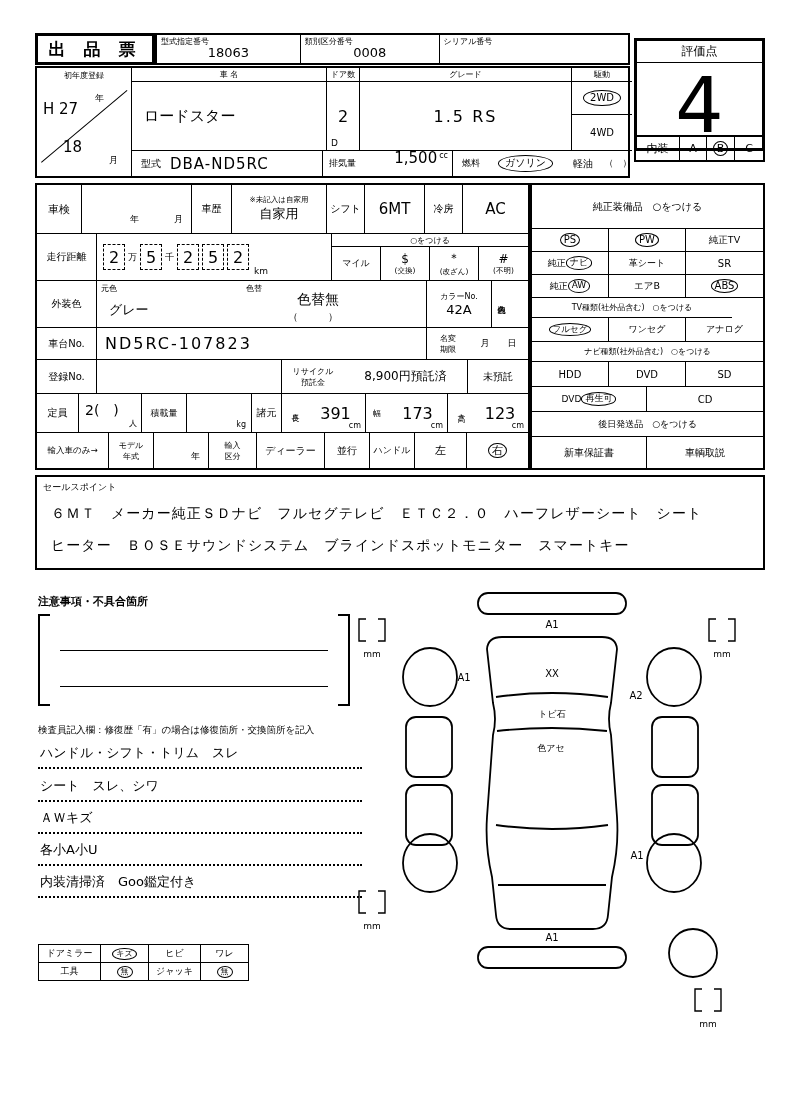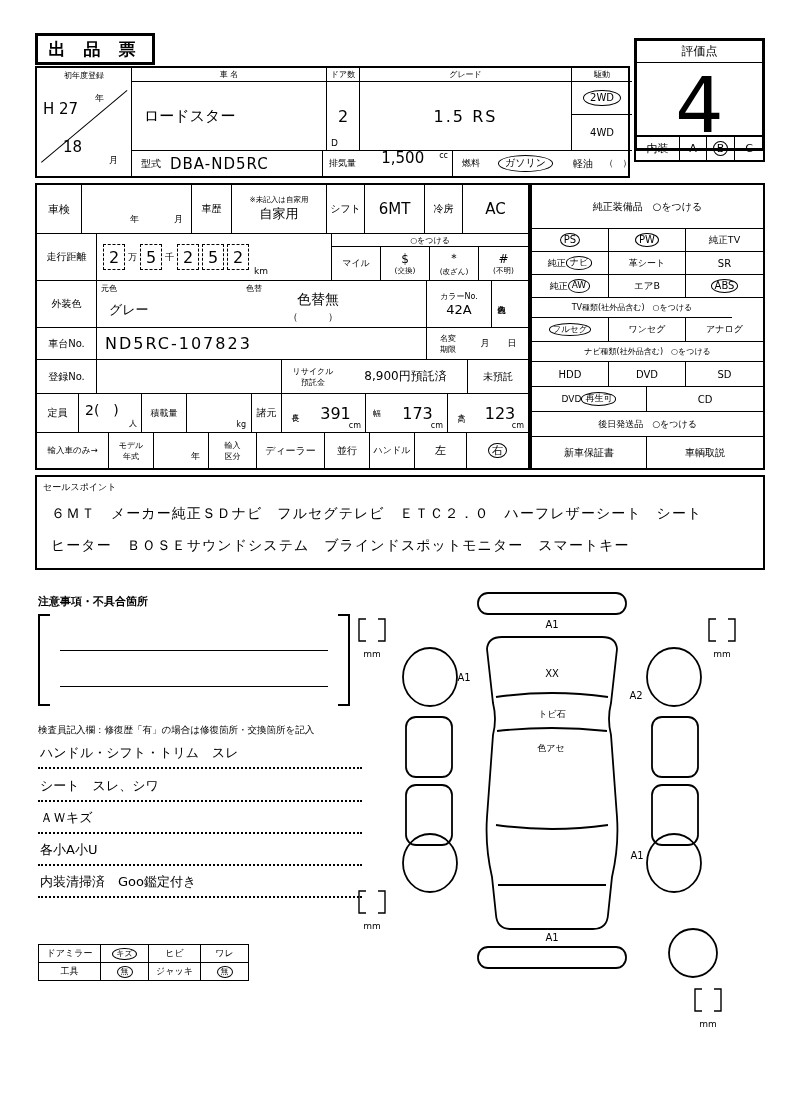--- a/index.html
+++ b/index.html
@@ -27,20 +27,34 @@
   table.mini{border-collapse:collapse}
   table.mini td{border:1px solid #000;font-size:9px;text-align:center;padding:2px 3px;height:18px}
 </style>
 </head>
 <body>
 
 <div id="page">
 
   <div class="abs bd3 ctr" style="left:35px;top:33px;width:120px;height:32px;font-weight:bold;letter-spacing:6px;font-size:17px">出 品 票</div>
 
+  <div class="abs bd2 row" style="left:155px;top:33px;width:475px;height:32px">
+    <div class="bR" style="width:145px;padding:1px 4px">
+      <div class="s8">型式指定番号</div>
+      <div class="s13" style="text-align:center;margin-top:-2px">18063</div>
+    </div>
+    <div class="bR" style="width:140px;padding:1px 4px">
+      <div class="s8">類別区分番号</div>
+      <div class="s13" style="text-align:center;margin-top:-2px">0008</div>
+    </div>
+    <div style="width:190px;padding:1px 4px">
+      <div class="s8">シリアル番号</div>
+      <div class="s13"></div>
+    </div>
+  </div>
 
   <div class="abs bd3" style="left:634px;top:38px;width:131px;height:113px">
     <div class="ctr bB s12" style="height:22px">評価点</div>
     <div class="ctr" style="height:86px;font-size:76px;line-height:1">4</div>
   </div>
   <div class="abs bd2 row" style="left:634px;top:135px;width:131px;height:27px">
     <div class="ctr bR s11" style="width:44px">内装</div>
     <div class="ctr bR s11" style="width:27px">A</div>
     <div class="ctr bR" style="width:28px">
         <span class="circ sm s11">B</span>
@@ -84,21 +98,21 @@
         </div>
       <div class="ctr s10" style="flex:1">4WD</div>
     </div>
 
     <div class="abs bT row" style="left:95px;top:82px;width:500px;height:26px;align-items:stretch">
       <div class="ctr s10" style="width:38px">型式</div>
       <div class="s15" style="width:152px;display:flex;align-items:center;letter-spacing:1px">DBA-ND5RC</div>
       <div class="ctr s9" style="width:40px;border-left:1px solid #000">排気量</div>
       <div style="width:90px;display:flex;align-items:flex-start;justify-content:flex-end;padding:0 4px 2px 0">
         <span class="s15" style="line-height:1">1,500</span>
-        <span class="s8" style="margin-left:15px">cc</span>
+        <span class="s8" style="margin-left:2px">cc</span>
       </div>
       <div class="ctr s9" style="width:37px;border-left:1px solid #000">燃料</div>
       <div class="ctr" style="width:73px">
           <span class="circ s10">ガソリン</span>
         </div>
       <div class="ctr s10" style="width:42px">軽油</div>
       <div class="ctr s9" style="flex:1">（　）</div>
     </div>
   </div>
 

